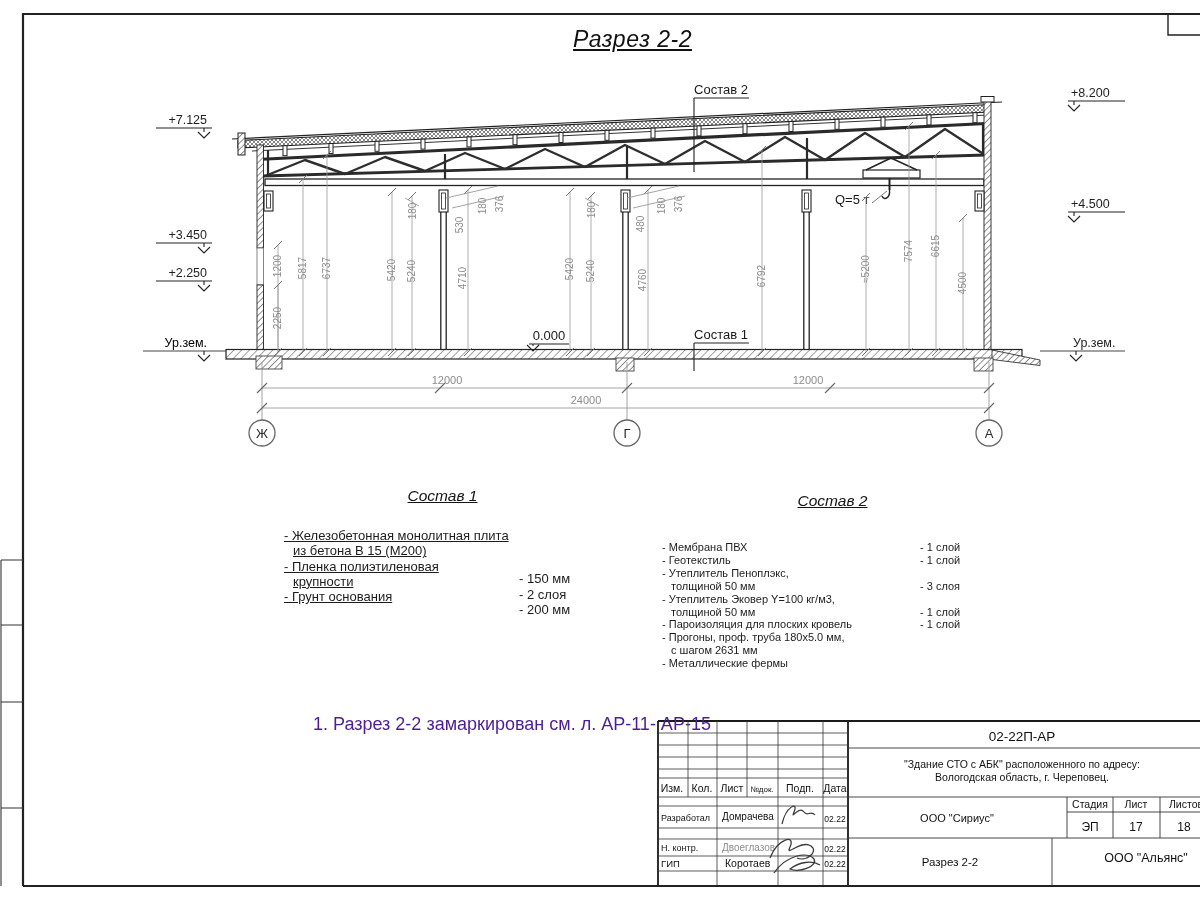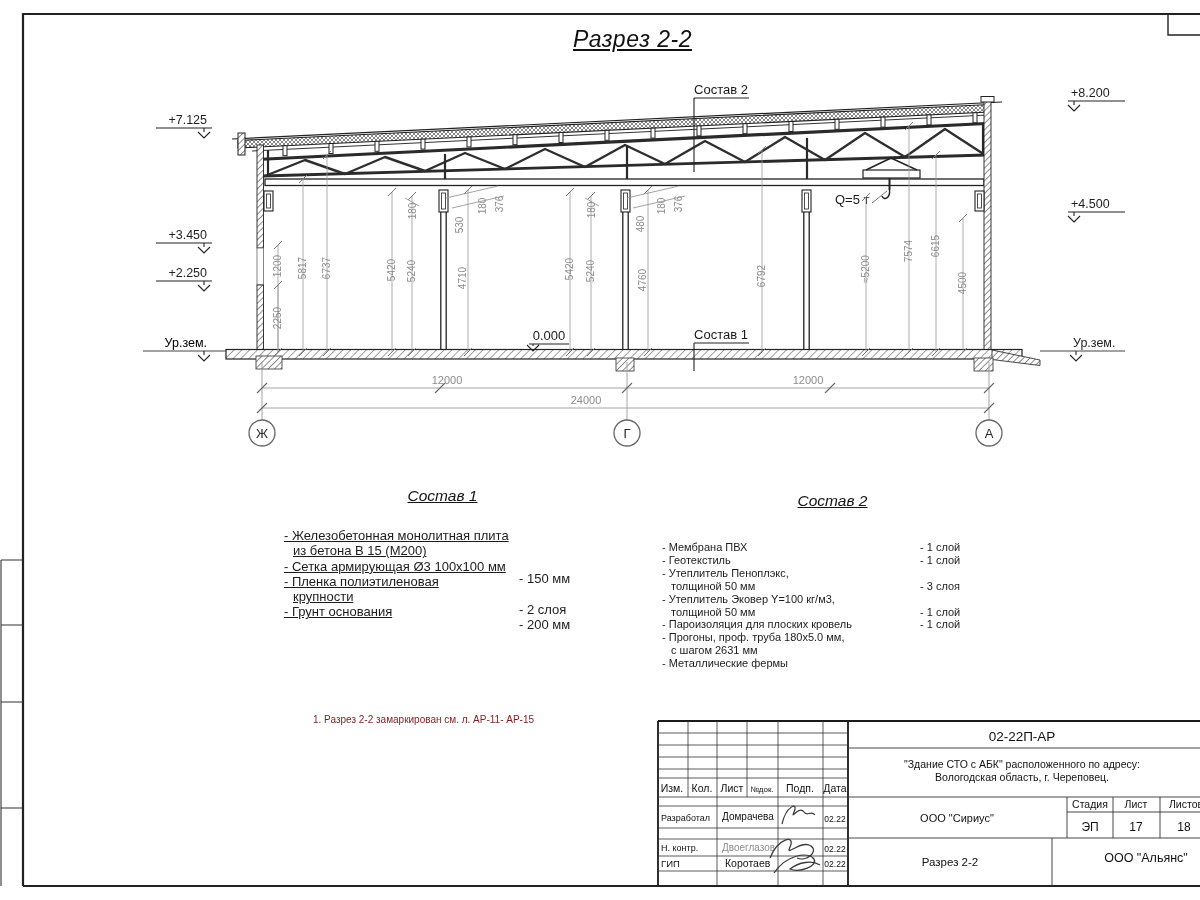--- a/index.html
+++ b/index.html
@@ -11,21 +11,21 @@
                text-align:center;letter-spacing:.5px;}
   .sostav-h{font-size:15.5px;font-style:italic;text-decoration:underline;text-align:center;color:#141414;}
   .slist{color:#1c1c1c;}
   .slist .row{position:relative;white-space:nowrap;}
   .s1 .row{line-height:15.3px;font-size:13px;text-decoration:underline;}
   .s2 .row{line-height:12.9px;font-size:11px;}
   .slist .row.ind{padding-left:9px;}
   .slist .val{position:absolute;top:0;}
   .s1 .val{left:235px;margin-top:28px;}
   .s2 .val{left:258px;text-align:center;}
-  .note{font-size:10px;color:#7f1d1d;}
+  .note{font-size:18px;color:#4c1d95;}
   text{font-family:"Liberation Sans", sans-serif;}
   .dimtxt{fill:#8c8c8c;font-size:10px;}
   .bigdim{fill:#8c8c8c;font-size:11px;}
   .elevtxt{fill:#1f1f1f;font-size:12.5px;}
   .axistxt{fill:#2a2a2a;font-size:13px;}
   .callout{fill:#1a1a1a;font-size:13px;}
   .tb{fill:#111;}
 </style>
 </head>
 <body>
@@ -339,21 +339,20 @@
     <text x="1146" y="862" text-anchor="middle" class="tb" font-size="12.5">ООО "Альянс"</text>
   </g>
 </svg>
 
 <div class="ov sheet-title" style="left:510px;top:26px;width:245px;">Разрез 2-2</div>
 
 <div class="ov sostav-h" style="left:345px;top:487px;width:195px;">Состав 1</div>
 <div class="ov slist s1" style="left:284px;top:528px;width:360px;">
   <div class="row"><span>- Железобетонная  монолитная плита</span><span class="val"></span></div>
   <div class="row ind"><span>из бетона В 15 (М200)</span><span class="val">- 150 мм</span></div>
-  <div class="row"><span>- Сетка армирующая Ø3 100х100 мм</span><span class="val"></span></div>
   <div class="row"><span>- Пленка полиэтиленовая</span><span class="val">-  2 слоя</span></div>
   <div class="row ind"><span>крупности</span><span class="val">- 200 мм</span></div>
   <div class="row"><span>- Грунт основания</span><span class="val"></span></div>
 </div>
 
 <div class="ov sostav-h" style="left:735px;top:492px;width:195px;">Состав 2</div>
 <div class="ov slist s2" style="left:662px;top:541px;width:360px;">
   <div class="row"><span>- Мембрана ПВХ</span><span class="val">- 1 слой</span></div>
   <div class="row"><span>- Геотекстиль</span><span class="val">- 1 слой</span></div>
   <div class="row"><span>- Утеплитель Пеноплэкс,</span><span class="val"></span></div>

